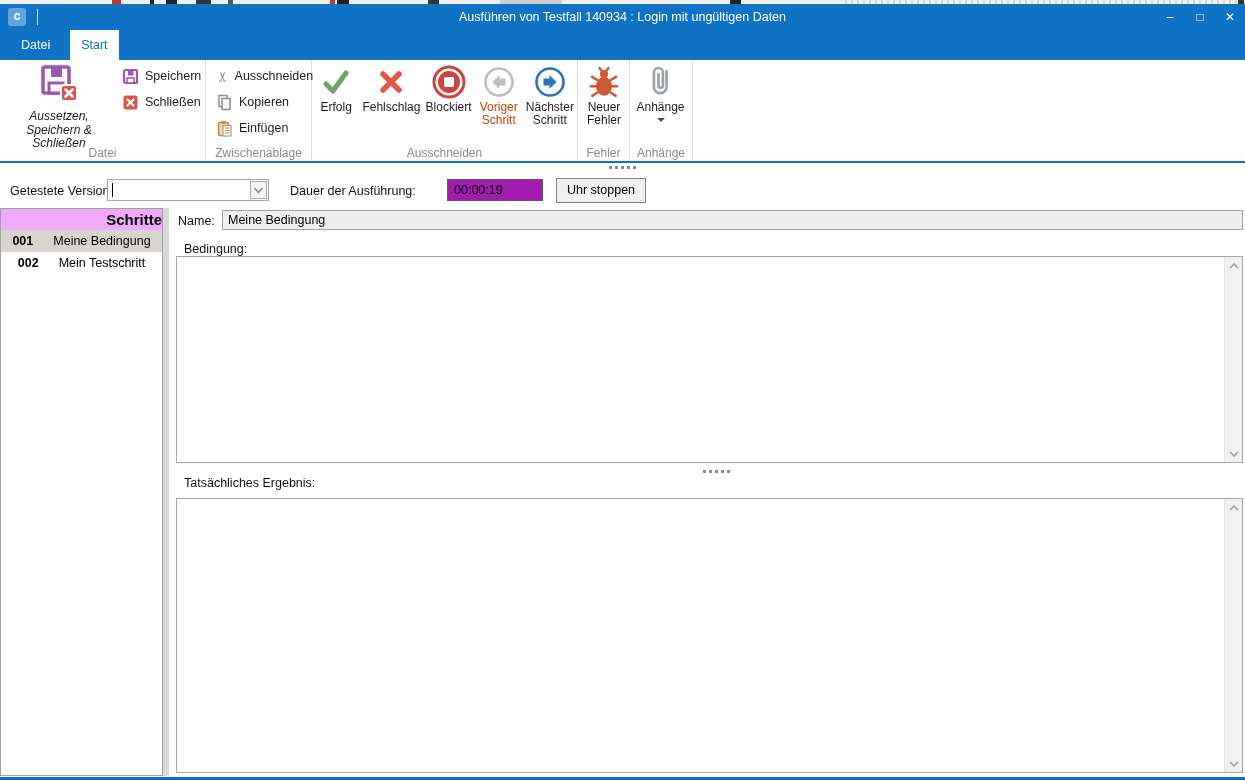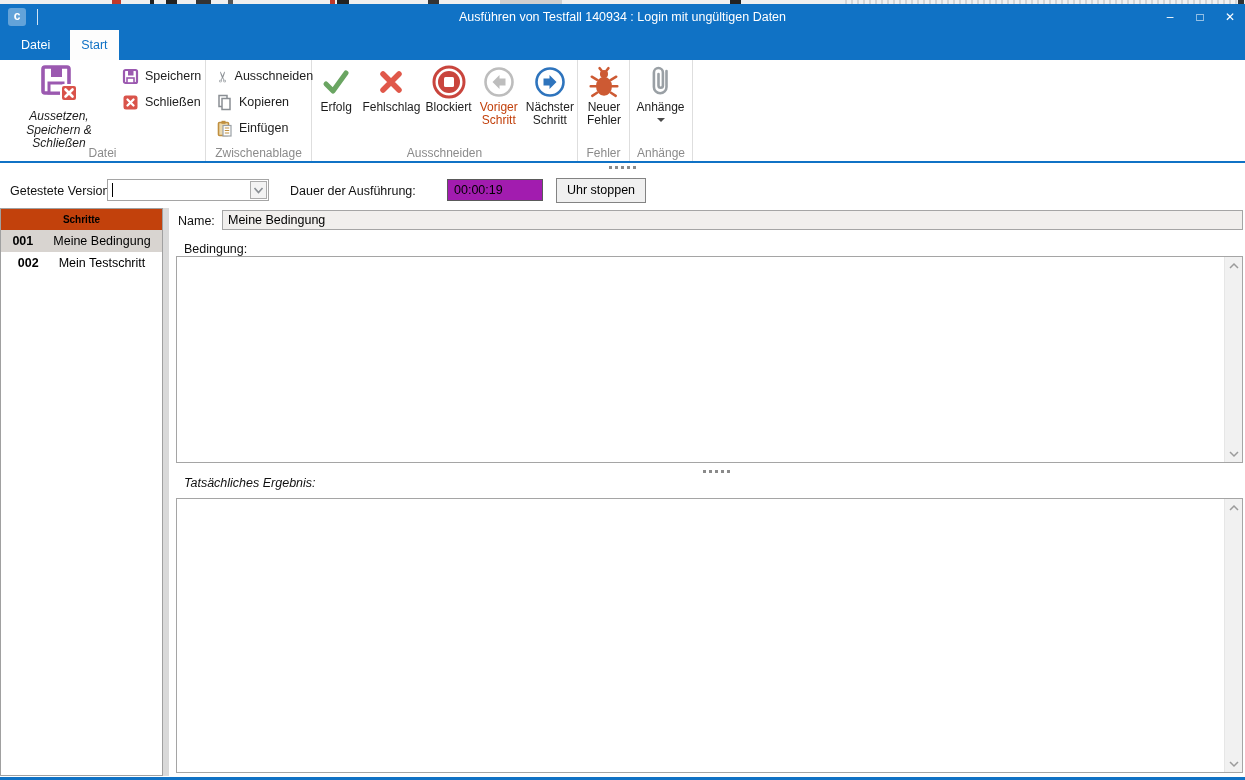--- a/index.html
+++ b/index.html
@@ -77,35 +77,35 @@
   .combo{position:absolute;left:107px;top:1px;width:162px;height:22px;border:1px solid #a5a5a5;background:#fff;box-sizing:border-box;}
   .combo .cursor{position:absolute;left:4px;top:3px;bottom:3px;width:1px;background:#000;}
   .combo .dd{position:absolute;right:1px;top:1px;bottom:1px;width:17px;background:#f3f3f3;border:1px solid #ababab;box-sizing:border-box;display:flex;align-items:center;justify-content:center;}
   .timefield{position:absolute;left:447px;top:1px;width:96px;height:22px;border:1px solid #5a5a5a;background:#a21caf;box-sizing:border-box;
              font-size:12.5px;line-height:20px;padding-left:6px;color:#000;}
   .btn-stop{position:absolute;left:556px;top:0;width:90px;height:25px;background:#f0f0f0;border:1px solid #838383;box-sizing:border-box;
             font-size:12.5px;text-align:center;line-height:23px;color:#000;cursor:default;}
 
   
   .steps{position:absolute;left:0;top:208px;width:163px;height:568px;border:1px solid #a0a0a0;background:#fff;box-sizing:border-box;}
-  .steps-header{height:21px;line-height:21px;text-align:center;font-size:10px;font-weight:bold;background:#c2410c;color:#000;}
+  .steps-header{height:21px;line-height:21px;text-align:right;font-size:15px;font-weight:bold;background:#f0abfc;color:#000;}
   .step-item{height:22px;line-height:22px;text-align:center;font-size:12.5px;color:#000;cursor:default;white-space:nowrap;}
   .step-item.selected{background:#d8d4d0;}
   .step-item .num{font-weight:bold;margin-right:20px;}
 
   .vsplit{position:absolute;left:163px;top:208px;width:6px;height:568px;background:#d9d9d9;}
 
   
   .detail{position:absolute;left:176px;top:208px;right:2px;bottom:4px;}
   .dlabel{position:absolute;font-size:12.5px;color:#111;}
   .lbl-name{left:2px;top:6px;}
   .name-field{position:absolute;left:46px;top:2px;right:0;height:20px;border:1px solid #a5a5a5;background:#f1efed;box-sizing:border-box;
               font-size:12.5px;line-height:18px;padding-left:5px;color:#000;}
   .lbl-cond{left:8px;top:34px;}
-  .lbl-result{left:8px;top:268px;font-style:italic;}
+  .lbl-result{left:8px;top:268px;}
   .textbox{position:absolute;left:0;right:0;border:1px solid #a5a5a5;background:#fff;box-sizing:border-box;}
   .box-cond{top:48px;height:207px;}
   .box-result{top:290px;bottom:0;}
   .textbox .edit{position:absolute;left:0;top:0;bottom:0;right:18px;font-size:12.5px;padding:2px 4px;outline:none;}
   .vscroll{position:absolute;right:0;top:0;bottom:0;width:17px;background:#f1f1f1;border-left:1px solid #e6e6e6;}
   .vscroll .arr{position:absolute;left:0;width:17px;height:17px;display:flex;align-items:center;justify-content:center;}
   .vscroll .arr.up{top:0;}
   .vscroll .arr.down{bottom:0;}
 </style>
 </head>

